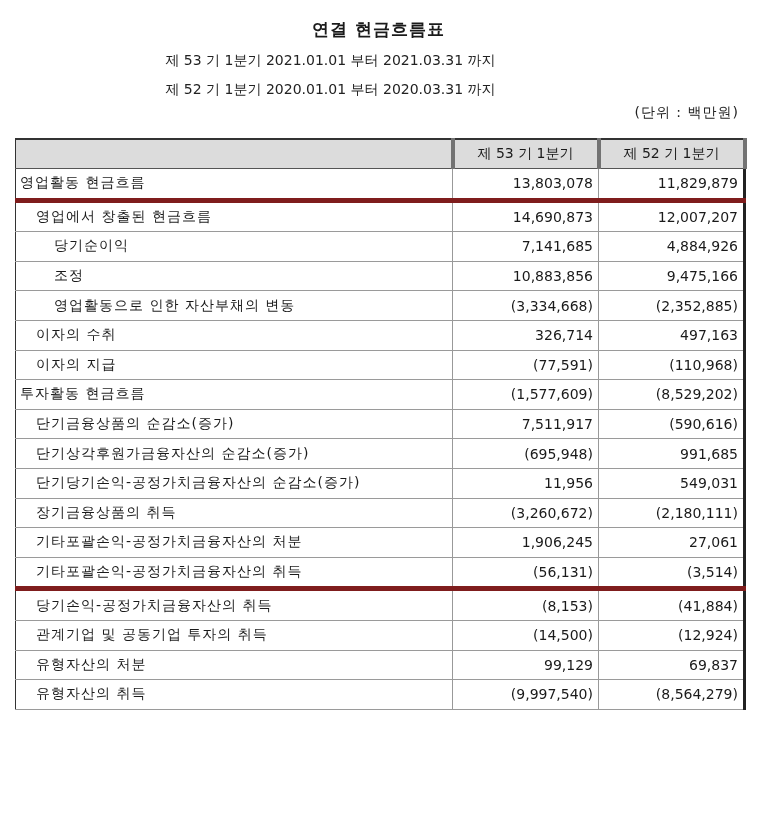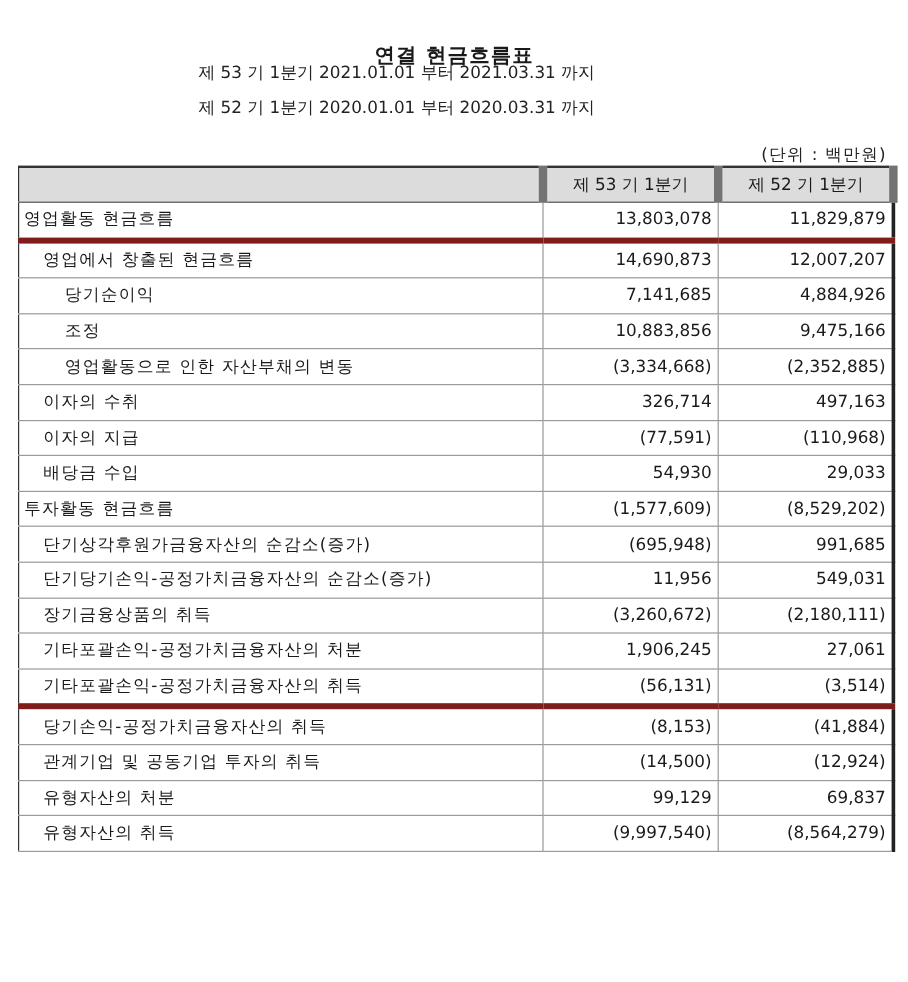--- a/index.html
+++ b/index.html
@@ -3,47 +3,47 @@
   <meta charset="utf-8">
   <style>
     html, body { margin: 0; padding: 0; background: #ffffff; }
     body {
       width: 757px; height: 818px; overflow: hidden; position: relative;
       font-family: "DejaVu Sans", "Liberation Sans", sans-serif;
       color: #1a1a1a;
     }
     .title {
       position: absolute; left: 0; width: 757px; top: 18px;
-      text-align: center; font-size: 17px; font-weight: bold; letter-spacing: 1px; margin-top: 17px;
+      text-align: center; font-size: 17px; font-weight: bold; letter-spacing: 1px;
     }
     .period {
       position: absolute; left: 0; width: 661px;
       text-align: center; font-size: 14px; color: #222;
     }
     .period.p1 { top: 52px; }
     .period.p2 { top: 81px; }
     .unit {
-      position: absolute; right: 18px; top: 120px;
+      position: absolute; right: 18px; top: 104px;
       font-size: 14px; color: #222; letter-spacing: 1px;
     }
     table.cf {
       position: absolute; left: 15px; top: 138px;
       border-collapse: collapse; table-layout: fixed;
       width: 731px;
       border-top: 2px solid #333;
       border-left: 1px solid #333;
       border-right: 3px solid #222;
       font-size: 14px;
     }
     table.cf col.c0 { width: 437px; }
     table.cf col.c1 { width: 146px; }
     table.cf col.c2 { width: 146px; }
     table.cf th {
       background: #dcdcdc; font-weight: normal; height: 28px;
-      border-right: 7px solid #737373; border-bottom: 1px solid #555;
+      border-right: 4px solid #737373; border-bottom: 1px solid #555;
       text-align: center; padding: 0;
     }
     table.cf td {
       height: 28.6px; padding: 0 6px; border-bottom: 1px solid #9a9a9a;
       border-right: 1px solid #999; white-space: nowrap; letter-spacing: 1px;
     }
     table.cf td.num { text-align: right; letter-spacing: 0; padding-right: 5px; padding-left: 36px; }
     table.cf tr.section td { border-bottom: 5px solid #7f1d1d; }
     .indent0 { padding-left: 4px !important; }
     .indent1 { padding-left: 20px !important; }
@@ -100,28 +100,28 @@
         <td class="indent1">이자의 수취</td>
         <td class="num">326,714</td>
         <td class="num">497,163</td>
       </tr>
     <tr>
         <td class="indent1">이자의 지급</td>
         <td class="num">(77,591)</td>
         <td class="num">(110,968)</td>
       </tr>
     <tr>
-        <td class="indent1">배당금 수입</td>
-        <td class="num">54,930</td>
-        <td class="num">29,033</td>
-      </tr>
-    <tr>
         <td class="indent0">투자활동 현금흐름</td>
         <td class="num">(1,577,609)</td>
         <td class="num">(8,529,202)</td>
+      </tr>
+    <tr>
+        <td class="indent1">단기금융상품의 순감소(증가)</td>
+        <td class="num">7,511,917</td>
+        <td class="num">(590,616)</td>
       </tr>
     <tr>
         <td class="indent1">단기상각후원가금융자산의 순감소(증가)</td>
         <td class="num">(695,948)</td>
         <td class="num">991,685</td>
       </tr>
     <tr>
         <td class="indent1">단기당기손익-공정가치금융자산의 순감소(증가)</td>
         <td class="num">11,956</td>
         <td class="num">549,031</td>

